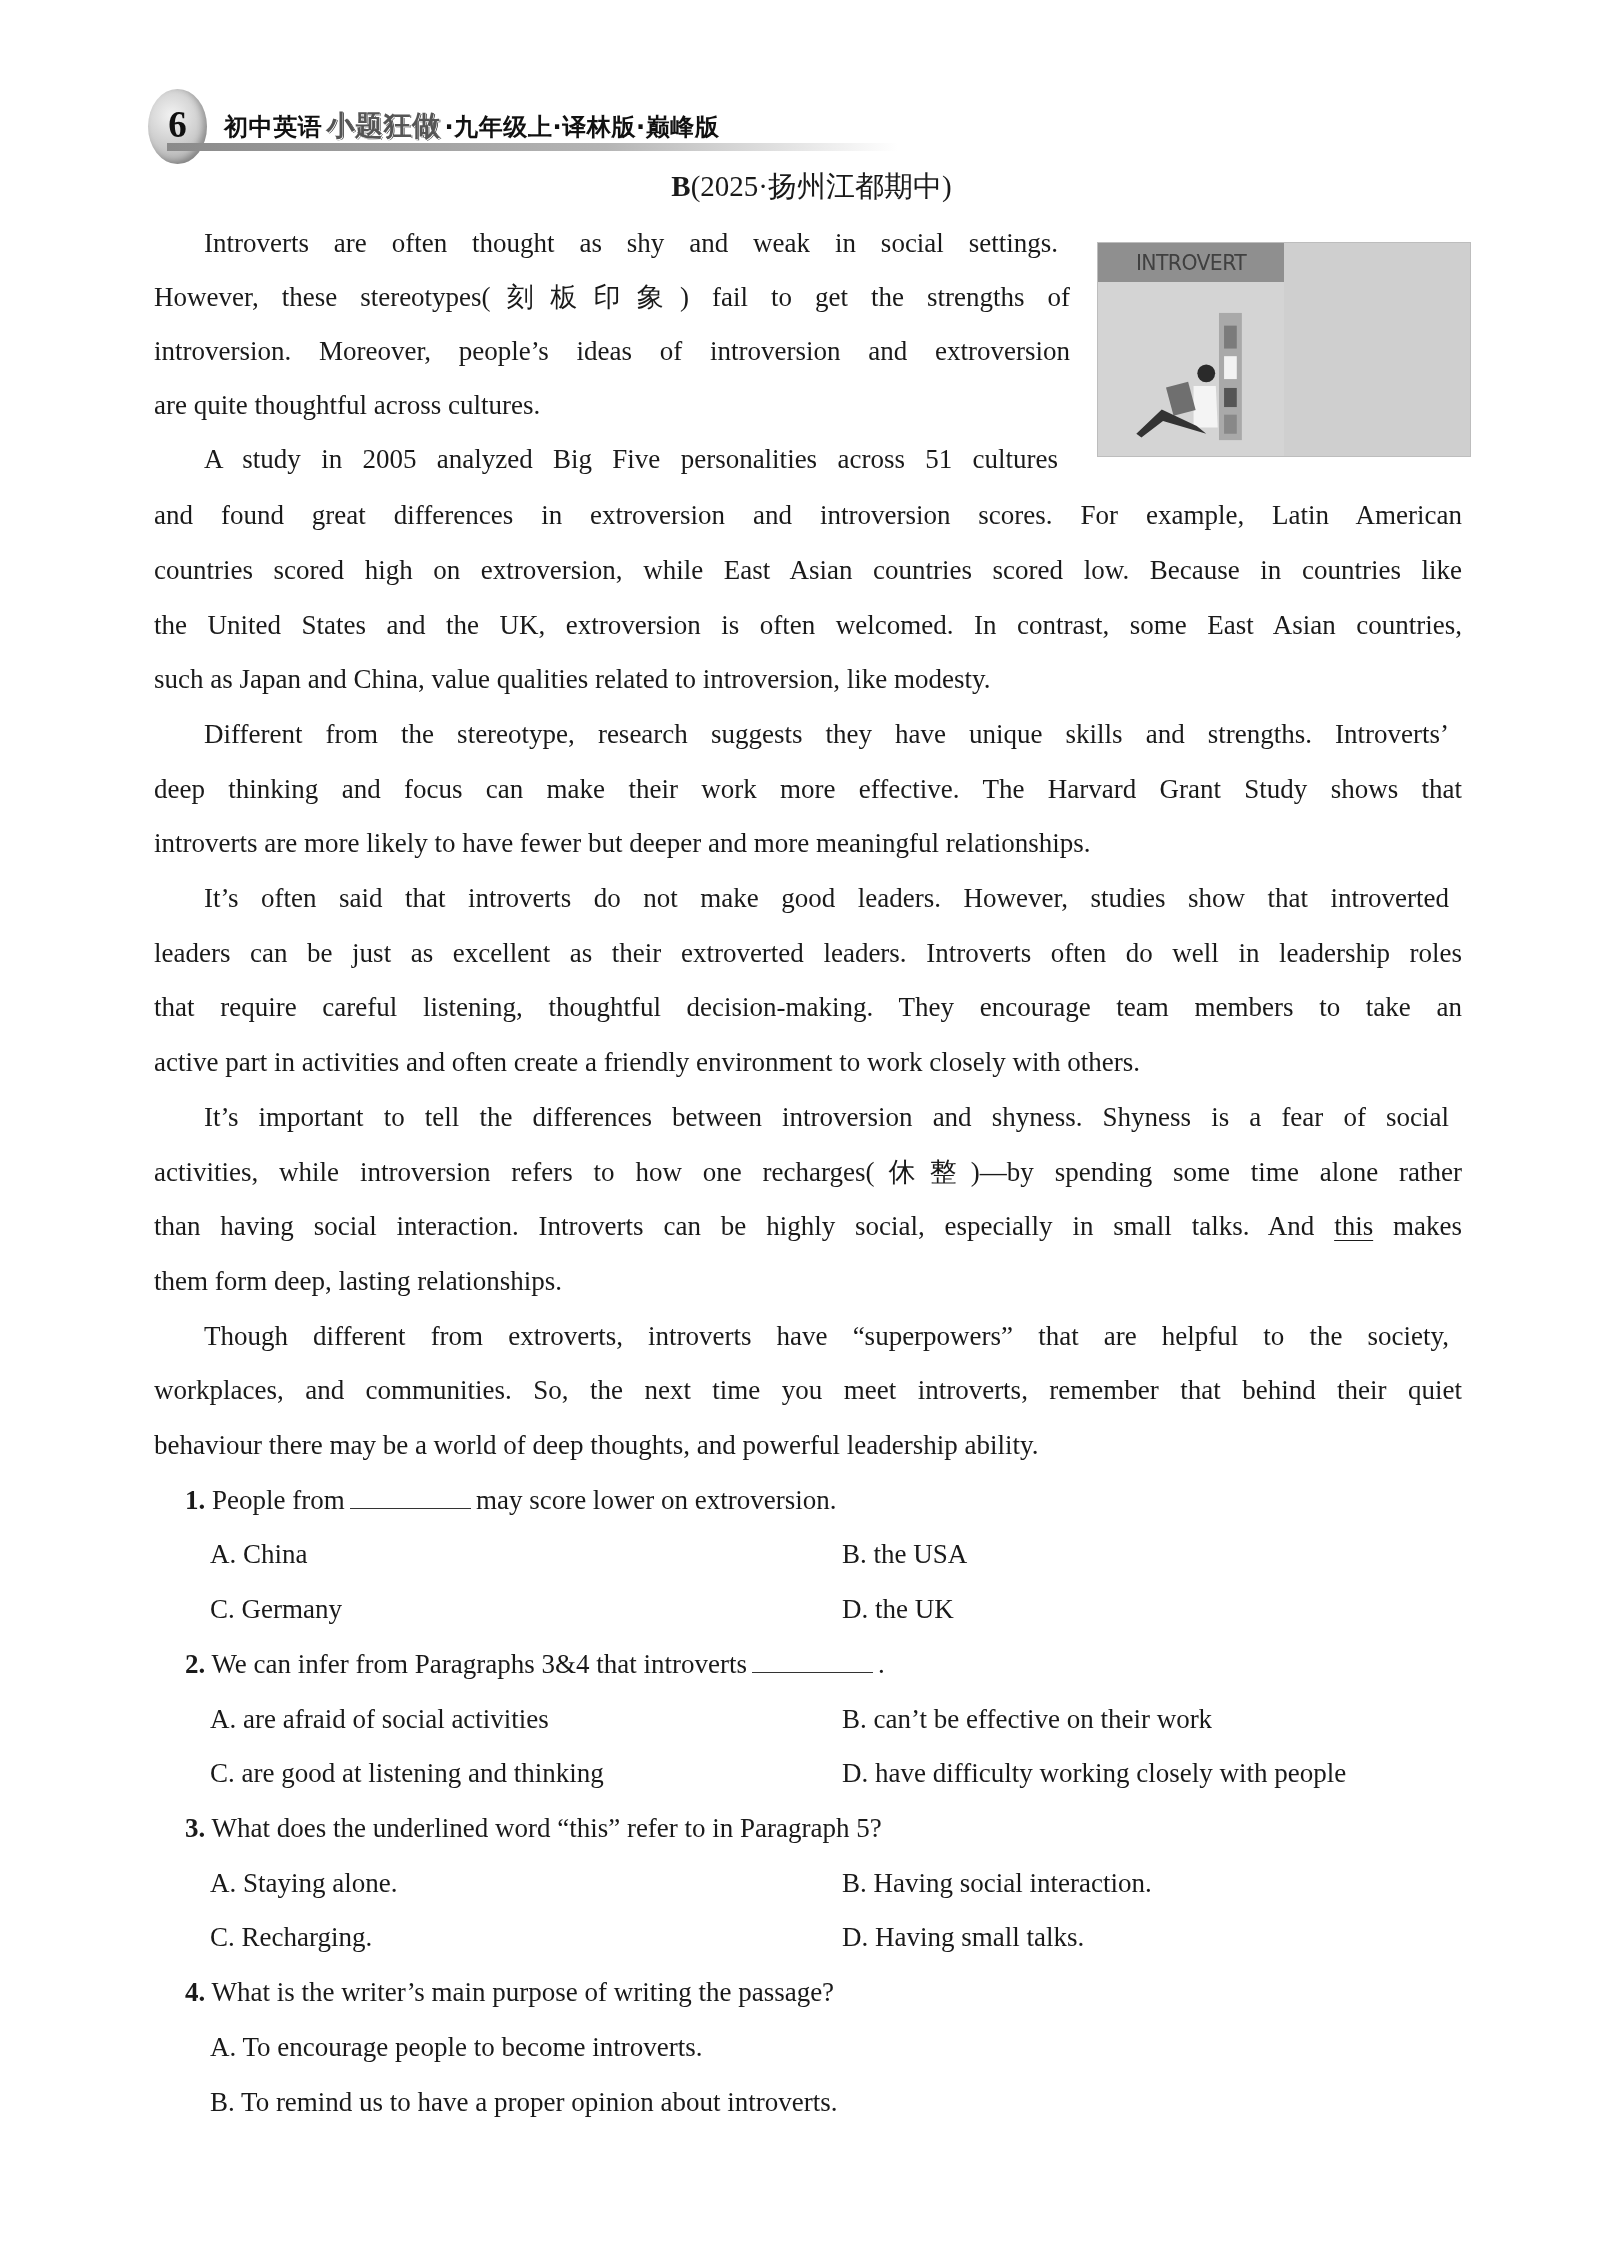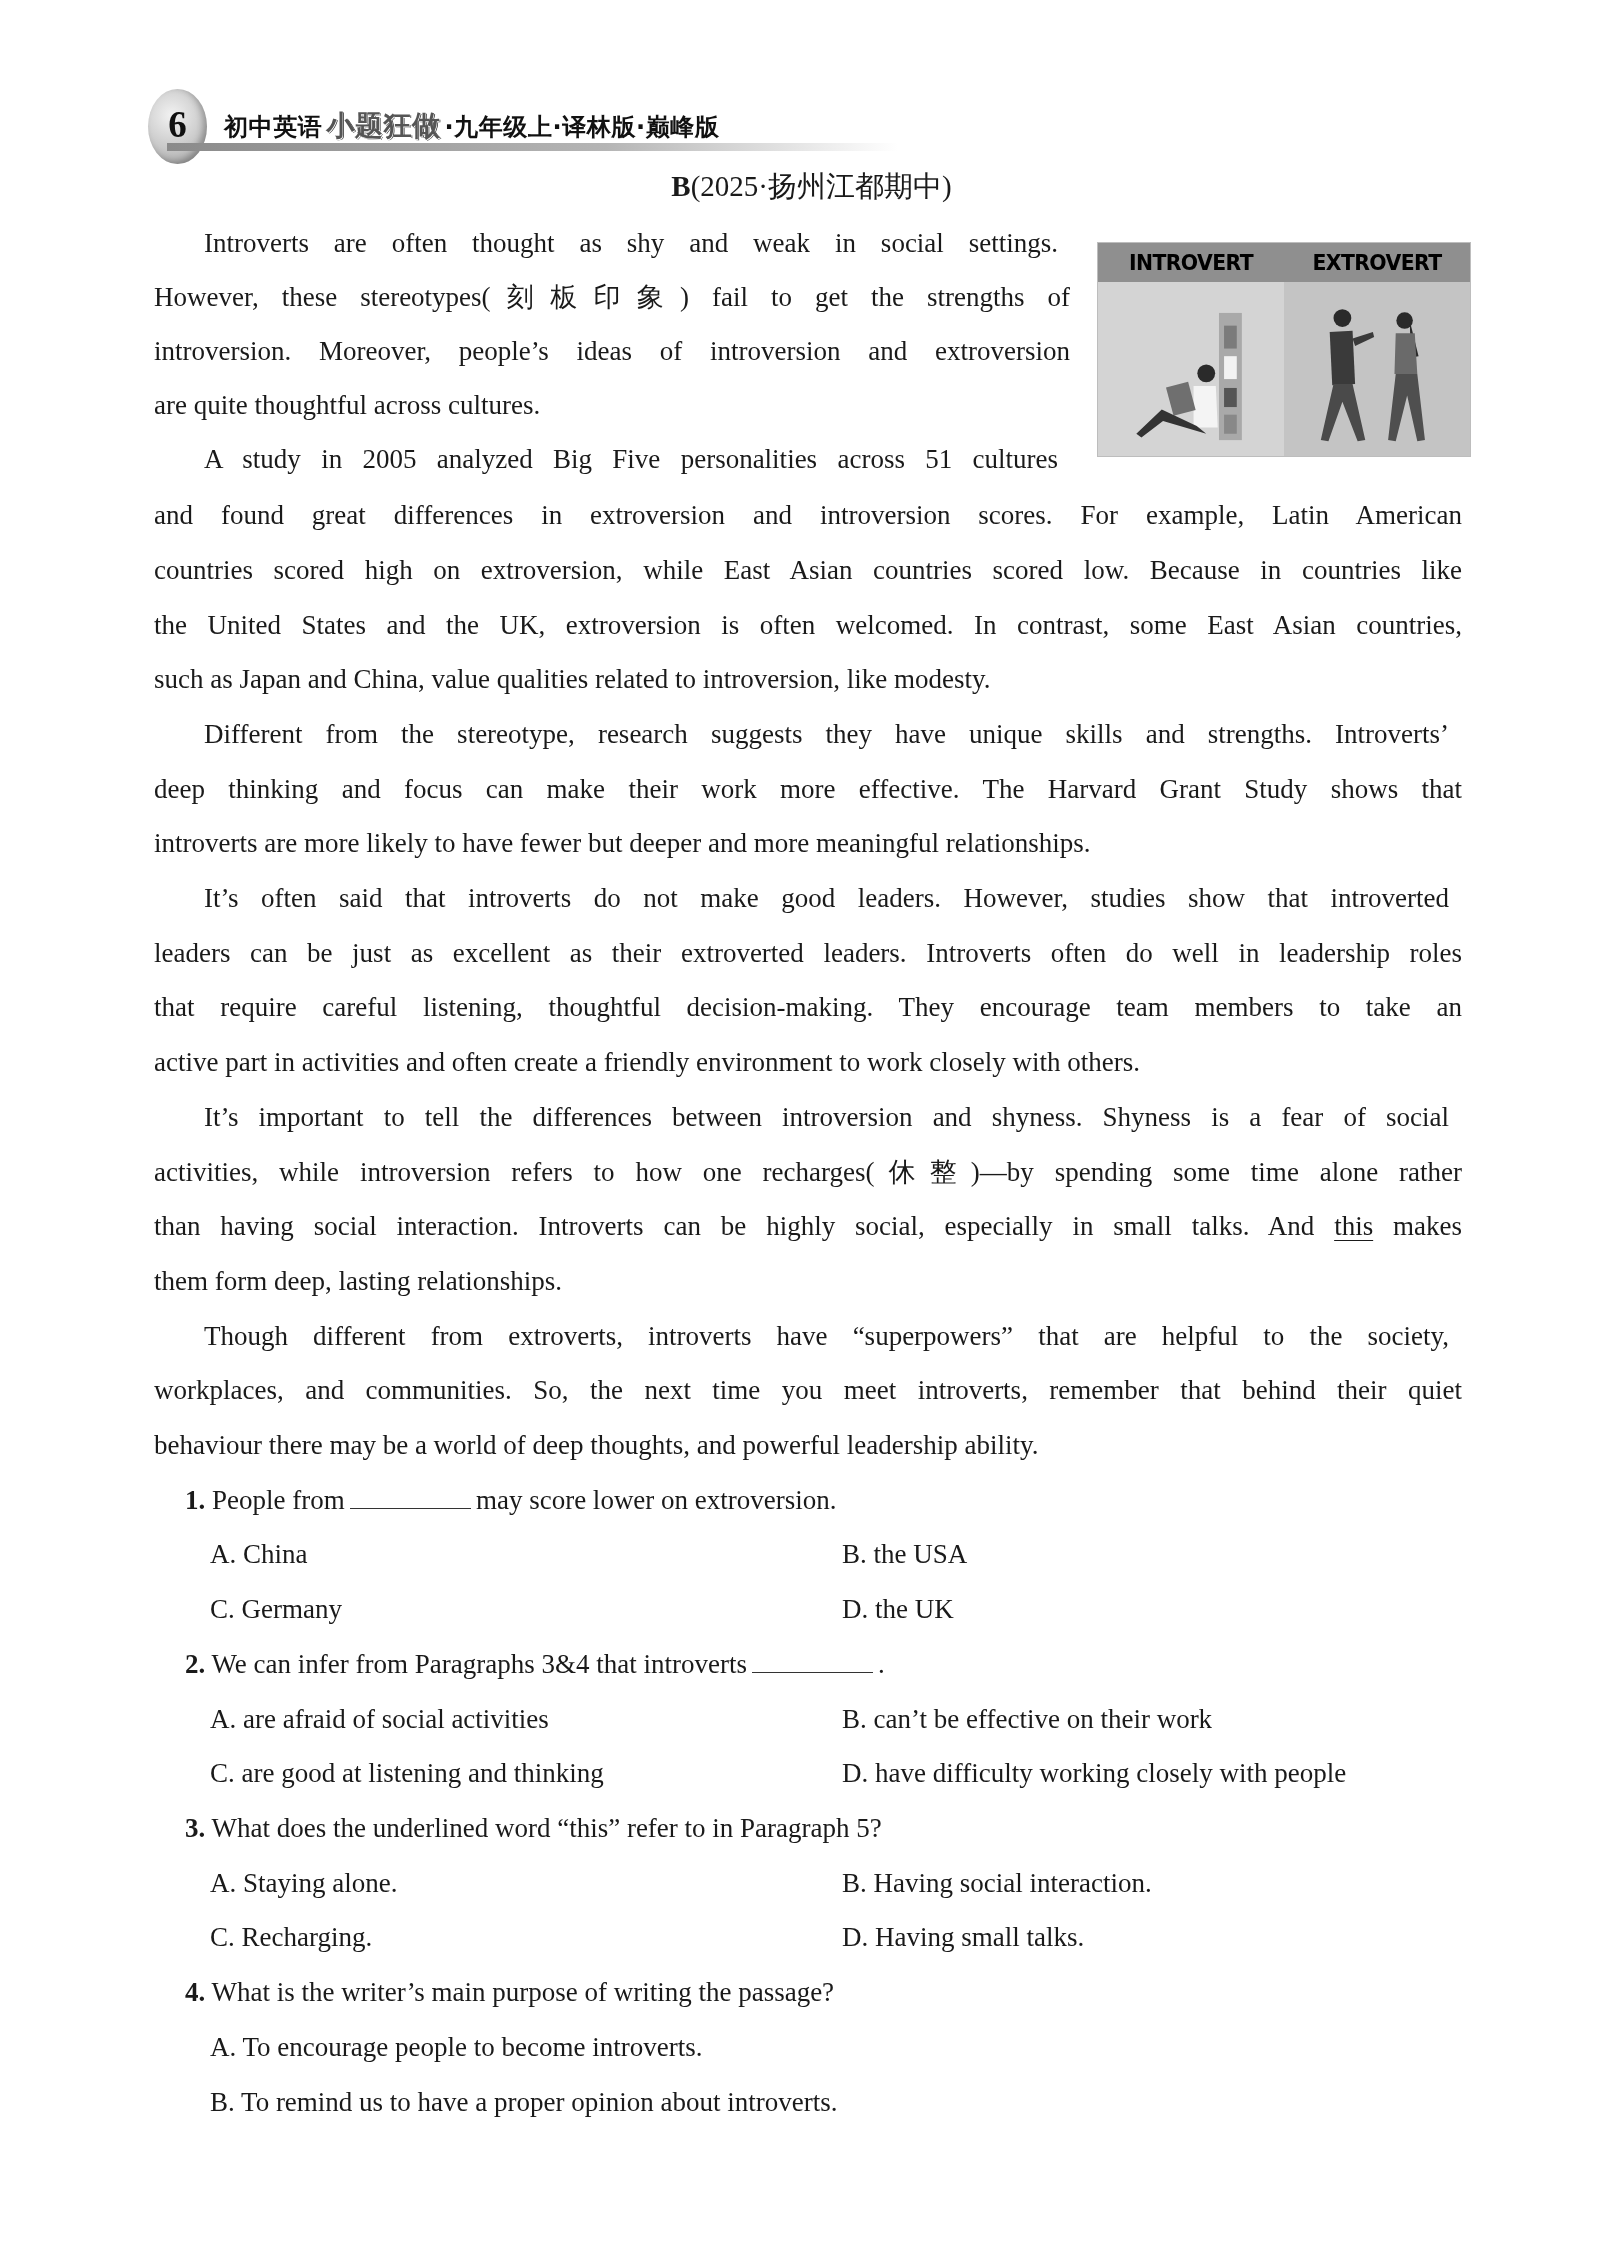--- a/index.html
+++ b/index.html
@@ -31,21 +31,21 @@
   .qnum { font-weight: bold; }
   .q { left: 185px; }
   .opt { font-size: 27px; line-height: 38px; white-space: nowrap; position: absolute; }
   .optA { left: 210px; }
   .optB { left: 842px; }
   
   .pic { left: 1097px; top: 242px; width: 372px; height: 213px; background: #cfcfcf; border: 1.3px solid #bdbdbd; overflow: hidden; }
   .pic-left { position: absolute; left: 0; top: 0; width: 186px; height: 213px; background: #d4d4d4; }
   .pic-right { position: absolute; left: 186px; top: 0; width: 186px; height: 213px; background: #c4c4c4; }
   .pic-band { position: absolute; top: 0; height: 39px; width: 100%; background: #8f8f8f; }
-  .pic-label { position: absolute; top: 7.6px; width: 100%; text-align: center; color: #000000; font-family: "DejaVu Sans", sans-serif; font-weight: bold; font-size: 20.4px; letter-spacing: -0.6px; }
+  .pic-label { position: absolute; top: 7.6px; width: 100%; text-align: center; color: #404040; font-family: "DejaVu Sans", sans-serif; font-weight: normal; font-size: 20.4px; letter-spacing: -0.6px; }
 </style>
 </head>
 <body>
 
 <div class="abs badge"></div>
 <div class="abs badge-num">6</div>
 <div class="abs hdr-title">
   <span>初中英语</span><span class="hdr-brand">小题狂做</span><span>·九年级上·译林版·巅峰版</span>
 </div>
 <div class="abs hdr-rule"></div>
@@ -61,34 +61,20 @@
     <svg width="186" height="213" style="position:absolute;left:0;top:0" viewBox="0 0 292 335">
       <rect x="190" y="110" width="36" height="200" fill="#a9a9a9"></rect>
       <rect x="198" y="130" width="20" height="36" fill="#7b7b7b"></rect>
       <rect x="198" y="178" width="20" height="36" fill="#f2f2f2"></rect>
       <rect x="198" y="228" width="20" height="30" fill="#555"></rect>
       <rect x="198" y="270" width="20" height="30" fill="#888"></rect>
       <circle cx="170" cy="205" r="14" fill="#2a2a2a"></circle>
       <path d="M150 225 L185 225 L188 290 L150 290 Z" fill="#f4f4f4"></path>
       <rect x="112" y="222" width="36" height="46" fill="#6f6f6f" transform="rotate(-15 130 245)"></rect>
       <path d="M155 288 L100 262 L60 300 L68 306 L102 280 L170 300 Z" fill="#333"></path>
-    </svg>
-  </div>
-  <div class="pic-right">
-    <div class="pic-band"></div>
-    <div class="pic-label">EXTROVERT</div>
-    <svg width="186" height="213" style="position:absolute;left:0;top:0" viewBox="0 0 293 335">
-      <circle cx="92" cy="118" r="14" fill="#2a2a2a"></circle>
-      <path d="M72 140 L108 138 L112 222 L76 224 Z" fill="#3a3a3a"></path>
-      <path d="M108 150 L140 140 L142 148 L112 162 Z" fill="#3a3a3a"></path>
-      <path d="M78 222 L108 222 L128 310 L116 312 L92 250 L70 312 L58 310 Z" fill="#4a4a4a"></path>
-      <circle cx="190" cy="122" r="13" fill="#2a2a2a"></circle>
-      <path d="M198 122 L212 178 L200 180 Z" fill="#2a2a2a"></path>
-      <path d="M176 142 L206 142 L210 206 L174 206 Z" fill="#6a6a6a"></path>
-      <path d="M176 206 L210 206 L222 310 L210 312 L194 240 L176 312 L164 310 Z" fill="#4f4f4f"></path>
     </svg>
   </div>
 </div>
 
 <div>
   <div class="line just indent w-narrow" style="top:224px">Introverts are often thought as shy and weak in social settings.</div>
   <div class="line just w-narrow" style="top:278px">However, these stereotypes(刻板印象) fail to get the strengths of</div>
   <div class="line just w-narrow" style="top:332px">introversion. Moreover, people’s ideas of introversion and extroversion</div>
   <div class="line" style="top:386px">are quite thoughtful across cultures.</div>
   <div class="line just indent w-narrow" style="top:440px">A study in 2005 analyzed Big Five personalities across 51 cultures</div>

